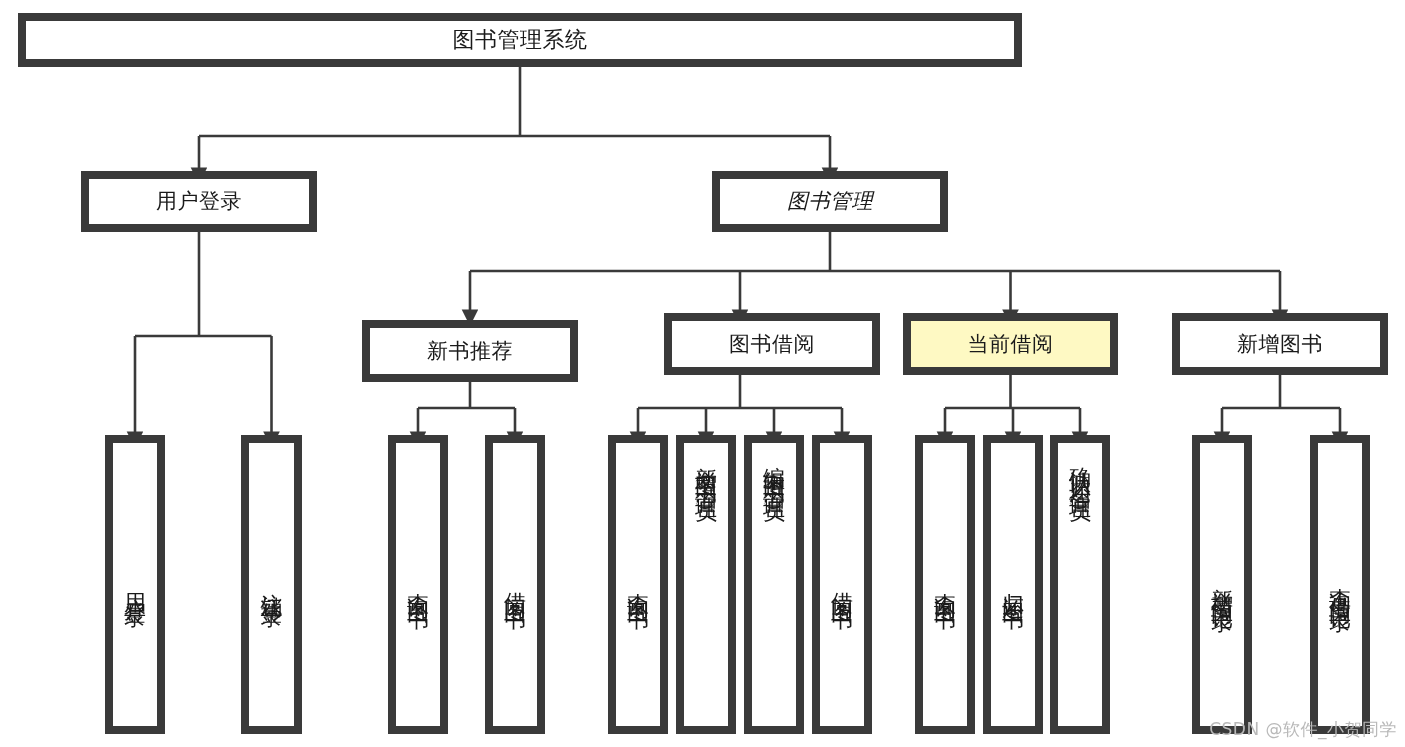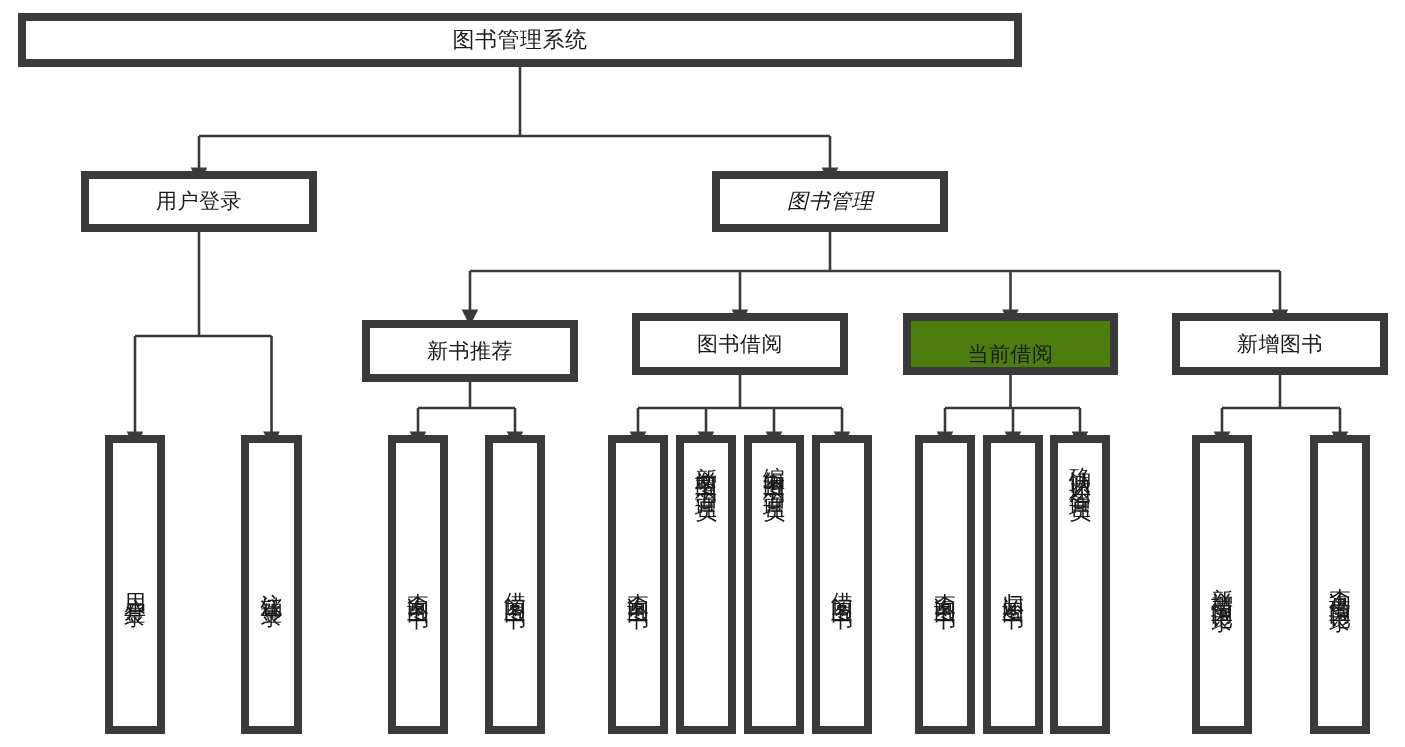--- a/index.html
+++ b/index.html
@@ -127,24 +127,24 @@
       </div>
       <div class="node h" style="left: 81px; top: 171px; width: 236px; height: 61px; border-color: rgb(58, 58, 58); background: rgb(255, 255, 255);">
         <span class="label" style="color: rgb(26, 26, 26);">用户登录</span>
       </div>
       <div class="node h" style="left: 712px; top: 171px; width: 236px; height: 61px; border-color: rgb(58, 58, 58); background: rgb(255, 255, 255); font-style: italic;">
         <span class="label" style="color: rgb(26, 26, 26);">图书管理</span>
       </div>
       <div class="node h" style="left: 362px; top: 300px; width: 216px; height: 62px; border-color: rgb(58, 58, 58); background: rgb(255, 255, 255); margin-top: 20px;">
         <span class="label" style="color: rgb(26, 26, 26);">新书推荐</span>
       </div>
-      <div class="node h" style="left: 632px; top: 313px; width: 216px; height: 62px; border-color: rgb(58, 58, 58); background: rgb(255, 255, 255);">
+      <div class="node h" style="left: 664px; top: 313px; width: 216px; height: 62px; border-color: rgb(58, 58, 58); background: rgb(255, 255, 255);">
         <span class="label" style="color: rgb(26, 26, 26);">图书借阅</span>
       </div>
-      <div class="node h" style="left: 903px; top: 313px; width: 215px; height: 62px; border-color: rgb(58, 58, 58); background: #4d7c0f; align-items: flex-end;">
+      <div class="node h" style="left: 903px; top: 313px; width: 215px; height: 62px; border-color: rgb(58, 58, 58); background: #fef9c3;">
         <span class="label" style="color: rgb(26, 26, 26);">当前借阅</span>
       </div>
       <div class="node h" style="left: 1172px; top: 313px; width: 216px; height: 62px; border-color: rgb(58, 58, 58); background: rgb(255, 255, 255);">
         <span class="label" style="color: rgb(26, 26, 26);">新增图书</span>
       </div>
       <div class="node v center" style="left: 105px; top: 435px; width: 60px; height: 299px; border-color: rgb(58, 58, 58); background: rgb(255, 255, 255);">
         <span class="label" style="color: rgb(26, 26, 26);">用户登录</span>
       </div>
       <div class="node v center" style="left: 241px; top: 435px; width: 61px; height: 299px; border-color: rgb(58, 58, 58); background: rgb(255, 255, 255);">
         <span class="label" style="color: rgb(26, 26, 26);">注销登录</span>
@@ -176,13 +176,14 @@
       <div class="node v" style="left: 1050px; top: 435px; width: 60px; height: 299px; border-color: rgb(58, 58, 58); background: rgb(255, 255, 255);">
         <span class="label" style="color: rgb(26, 26, 26);">确认归还（管理员）</span>
       </div>
       <div class="node v center" style="left: 1192px; top: 435px; width: 60px; height: 299px; border-color: rgb(58, 58, 58); background: rgb(255, 255, 255);">
         <span class="label" style="color: rgb(26, 26, 26);">新增借阅记录</span>
       </div>
       <div class="node v center" style="left: 1310px; top: 435px; width: 60px; height: 299px; border-color: rgb(58, 58, 58); background: rgb(255, 255, 255);">
         <span class="label" style="color: rgb(26, 26, 26);">查询借阅记录</span>
       </div>
     </div>
+  <div class="watermark">CSDN @软件_小贺同学</div>
 </div>
 
 </body></html>

